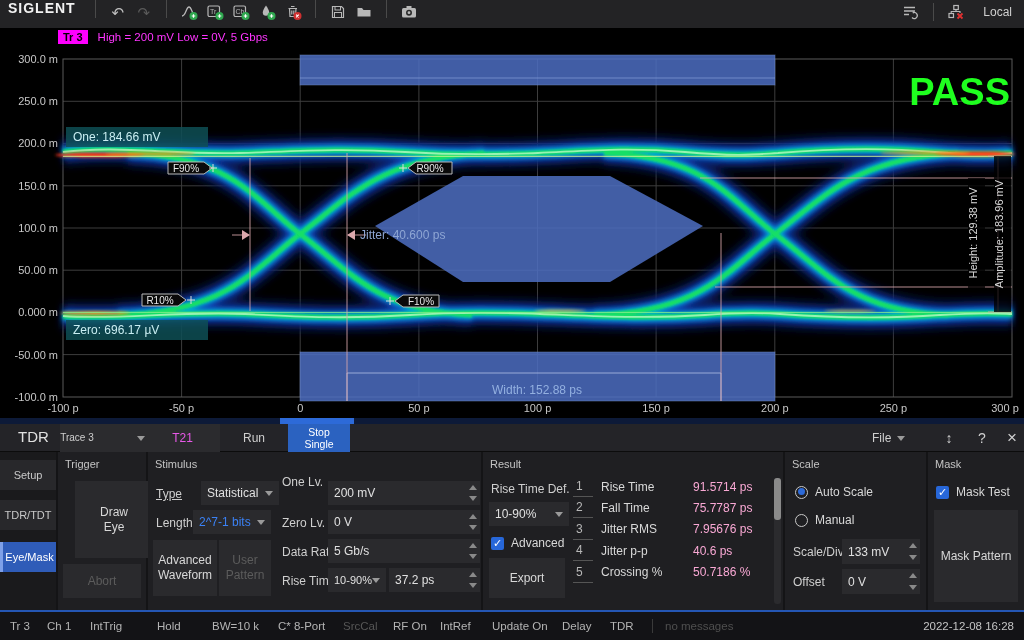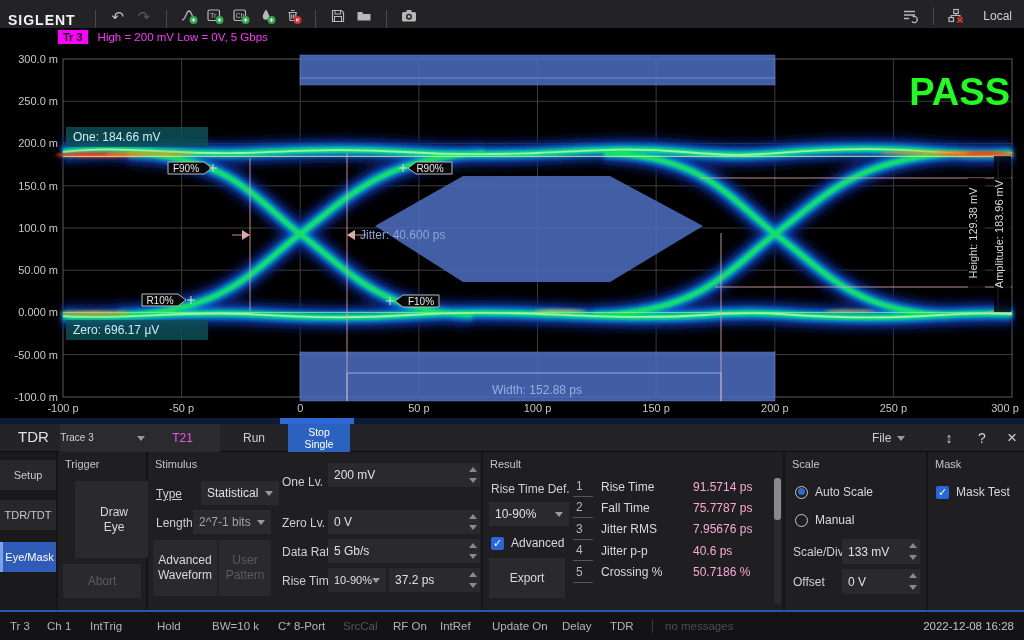--- a/index.html
+++ b/index.html
@@ -1,20 +1,20 @@
 <!DOCTYPE html>
 <html><head>
 <meta charset="utf-8">
 <style>
   html,body{margin:0;padding:0;background:#000;}
   *{box-sizing:border-box;font-family:"Liberation Sans",sans-serif;}
   .app{position:relative;width:1024px;height:640px;background:#000;overflow:hidden;}
 
   
-  .toolbar{position:relative;height:28px;background:#232325;display:flex;align-items:flex-end;padding:0 8px;}
+  .toolbar{position:relative;height:28px;background:#232325;display:flex;align-items:flex-start;padding:0 8px;}
   .logo{color:#f2f2f2;font-weight:bold;font-size:14px;letter-spacing:1px;margin-right:10px;}
   .tsep{width:1px;height:18px;background:#4a4a4a;margin:0 9px;}
   .ticon{display:inline-flex;align-items:center;justify-content:center;width:26px;height:24px;position:relative;}
   .ticon svg{display:block;}
   .glyph{font-size:15px;color:#c0c0c0;line-height:1;}
   .glyph.dim{color:#5a5a5a;}
   .tright{margin-left:auto;display:flex;align-items:center;}
   .local{color:#d0d0d0;font-size:12px;margin-left:14px;margin-right:4px;}
 
   
@@ -40,21 +40,21 @@
   .grp{position:absolute;top:0;bottom:0;background:#1f1f22;}
   .ghead{position:absolute;left:7px;top:6px;font-size:11px;color:#c4c4c4;}
   .sidebar{position:absolute;left:0;top:0;bottom:0;width:56px;background:#1a1a1c;}
   .sbitem{position:absolute;left:0;width:56px;height:30px;background:#28282b;color:#c8c8c8;font-size:11px;display:flex;align-items:center;justify-content:center;}
   .sbitem.sel{background:#2f5cb8;color:#fff;border-left:3px solid #7ea0e8;}
 
   .btn{position:absolute;background:#2a2a2d;color:#d8d8d8;font-size:12px;display:flex;align-items:center;justify-content:center;text-align:center;line-height:1.25;}
   .btn.dim{color:#5c5c5c;}
   .flabel{position:absolute;font-size:12px;color:#cfcfcf;white-space:nowrap;}
   .fld{position:absolute;background:#2a2a2d;color:#e0e0e0;font-size:12px;display:flex;align-items:center;padding:0 6px;}
-  .fld.dim{color:#a3a3a3;}
+  .fld.dim{color:#3b82f6;}
   .chev{width:0;height:0;border-left:4px solid transparent;border-right:4px solid transparent;border-top:5px solid #9a9a9a;margin-left:auto;}
   .spin{position:absolute;right:3px;top:4px;bottom:4px;display:flex;flex-direction:column;justify-content:space-between;}
   .spin i{display:block;width:0;height:0;border-left:4px solid transparent;border-right:4px solid transparent;}
   .spin .up{border-bottom:5px solid #8a8a8a;}
   .spin .dn{border-top:5px solid #8a8a8a;}
   .fld.spinfld{padding-right:16px;}
 
   .cb{width:13px;height:13px;background:#2767d9;border-radius:2px;color:#fff;font-size:11px;line-height:13px;text-align:center;flex:none;}
   .cb::after{content:"\2713";}
   .cbrow{position:absolute;display:flex;align-items:center;gap:7px;color:#d8d8d8;font-size:12px;}
@@ -406,21 +406,21 @@
             <span class="chev"></span>
         </div>
         <div class="btn dim" style="left:71px;top:88px;width:52px;height:56px;">
             <span style="width:48px;">User Pattern</span>
           </div>
         <div class="btn" style="left:5px;top:88px;width:64px;height:56px;">
             <span style="width:62px;">Advanced Waveform</span>
           </div>
 
         <span class="flabel" style="left:134px;top:23px;">One Lv.</span>
-        <div class="fld spinfld" style="left:180px;top:11px;width:152px;height:24px;">
+        <div class="fld spinfld" style="left:180px;top:29px;width:152px;height:24px;">
           <span>200 mV</span>
             <span class="spin">
               <i class="up"></i>
               <i class="dn"></i>
             </span>
         </div>
         <span class="flabel" style="left:134px;top:64px;">Zero Lv.</span>
         <div class="fld spinfld" style="left:180px;top:58px;width:152px;height:24px;">
           <span>0 V</span>
             <span class="spin">
@@ -521,20 +521,21 @@
             </span>
         </div>
       </div>
 
       <div class="grp" style="left:928px;width:96px;">
         <span class="ghead">Mask</span>
         <div class="cbrow" style="left:8px;top:33px;">
           <span class="cb"></span>
             <span>Mask Test</span>
         </div>
+        <div class="btn" style="left:6px;top:58px;width:84px;height:92px;">Mask Pattern</div>
       </div>
     </div>
   </div>
 
   <div class="status">
     <span class="sitem" style="width:37px;">Tr 3</span>
     <span class="sitem" style="width:43px;">Ch 1</span>
     <span class="sitem" style="width:67px;">IntTrig</span>
     <span class="sitem" style="width:55px;">Hold</span>
     <span class="sitem" style="width:66px;">BW=10 k</span>

